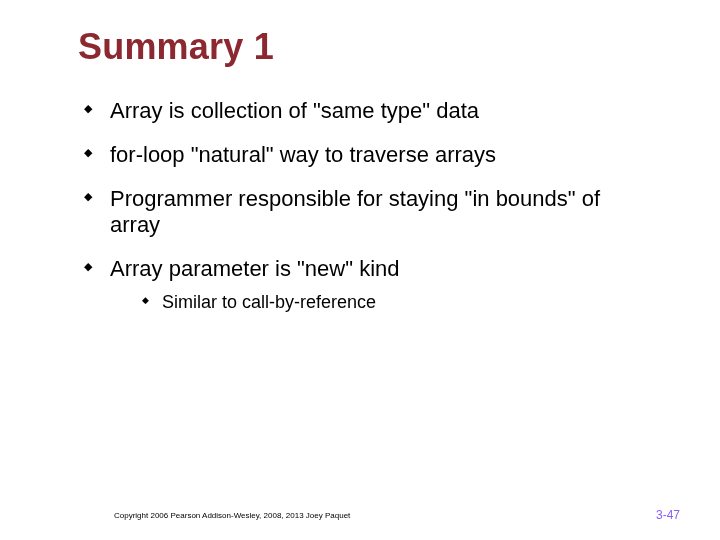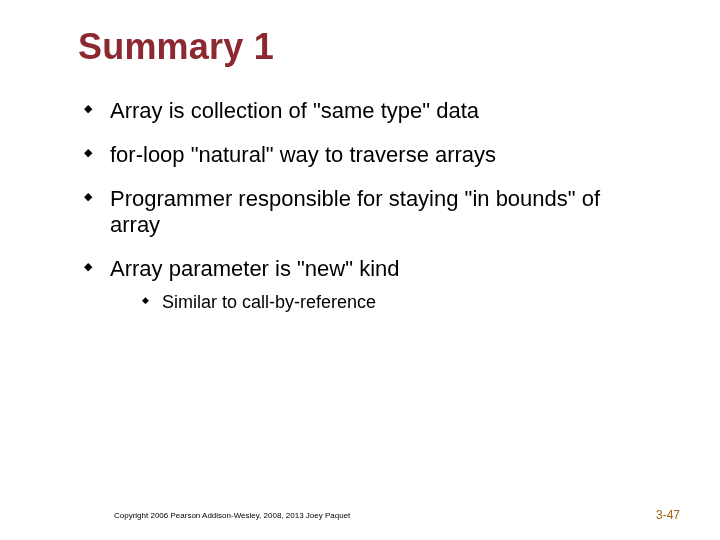--- a/index.html
+++ b/index.html
@@ -71,21 +71,21 @@
     left: 114px;
     bottom: 20px;
     font-size: 8px;
     color: #000;
   }
   .footer-num {
     position: absolute;
     right: 40px;
     bottom: 18px;
     font-size: 12px;
-    color: #a16207;
+    color: #8b5cf6;
   }
 </style>
 </head>
 <body>
 
 <div class="slide">
   <h1 class="title">Summary 1</h1>
 
   <ul class="bullets">
     <li>

